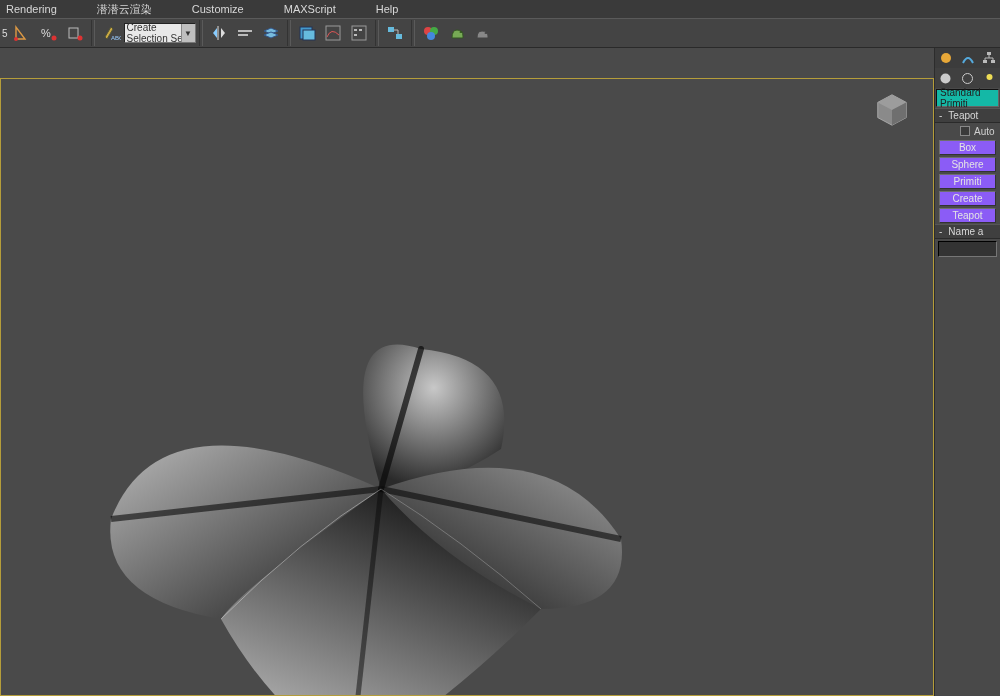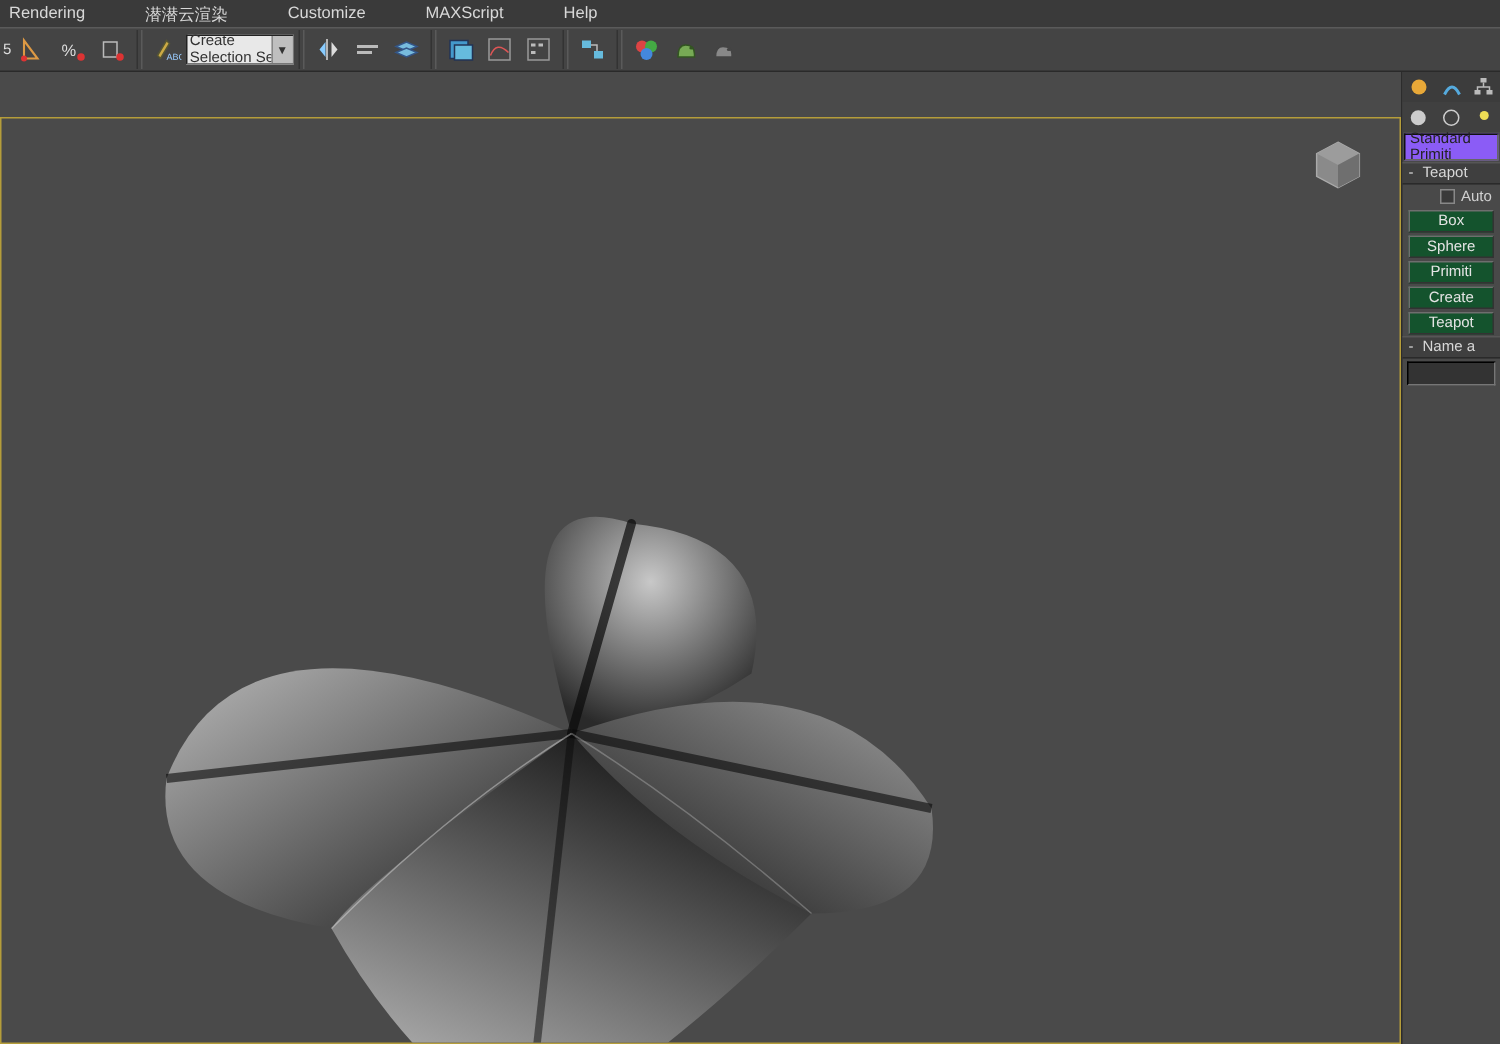--- a/index.html
+++ b/index.html
@@ -27,26 +27,26 @@
 
   
   .shape { position: absolute; left: 80px; top: 210px; width: 560px; height: 480px; }
 
   
   .panel { width: 66px; flex: 0 0 66px; background: #494949; border-left: 1px solid #2c2c2c; display: flex; flex-direction: column; }
   .panel-tabs { height: 20px; display: flex; background: #3c3c3c; }
   .panel-tabs .ptab { flex: 1; display: flex; align-items: center; justify-content: center; }
   .panel-sub { height: 20px; display: flex; background: #404040; }
   .panel-sub .ptab { flex: 1; display: flex; align-items: center; justify-content: center; }
-  .cat-dd { height: 18px; background: #8b5cf6; color: #222; font-size: 10px; display: flex; align-items: center; padding-left: 3px; border: 1px inset #666; margin: 1px; }
+  .cat-dd { height: 18px; background: #14b8a6; color: #222; font-size: 10px; display: flex; align-items: center; padding-left: 3px; border: 1px inset #666; margin: 1px; }
   .rollout-hdr { height: 15px; background: #3f3f3f; color: #d8d8d8; font-size: 10px; display: flex; align-items: center; padding-left: 4px; border-top: 1px solid #565656; border-bottom: 1px solid #2a2a2a; }
   .rollout-hdr .dash { margin-right: 6px; }
   .auto-row { height: 16px; display: flex; align-items: center; padding-left: 25px; gap: 4px; font-size: 10px; }
   .auto-row .cb { width: 10px; height: 10px; border: 1px solid #888; background: #3a3a3a; }
-  .obj-btn { height: 15px; margin: 1px 4px; background: #14532d; border: 1px solid #6e6e6e; border-right-color: #333; border-bottom-color: #333; color: #e4e4e4; font-size: 10px; display: flex; align-items: center; justify-content: center; }
+  .obj-btn { height: 15px; margin: 1px 4px; background: #8b5cf6; border: 1px solid #6e6e6e; border-right-color: #333; border-bottom-color: #333; color: #e4e4e4; font-size: 10px; display: flex; align-items: center; justify-content: center; }
   .name-input { height: 16px; margin: 2px 3px; background: #333; border: 1px inset #222; }
 </style>
 </head>
 <body>
 
 <div class="menubar">
   <span>Rendering</span>
   <span>潜潜云渲染</span>
   <span>Customize</span>
   <span>MAXScript</span>

